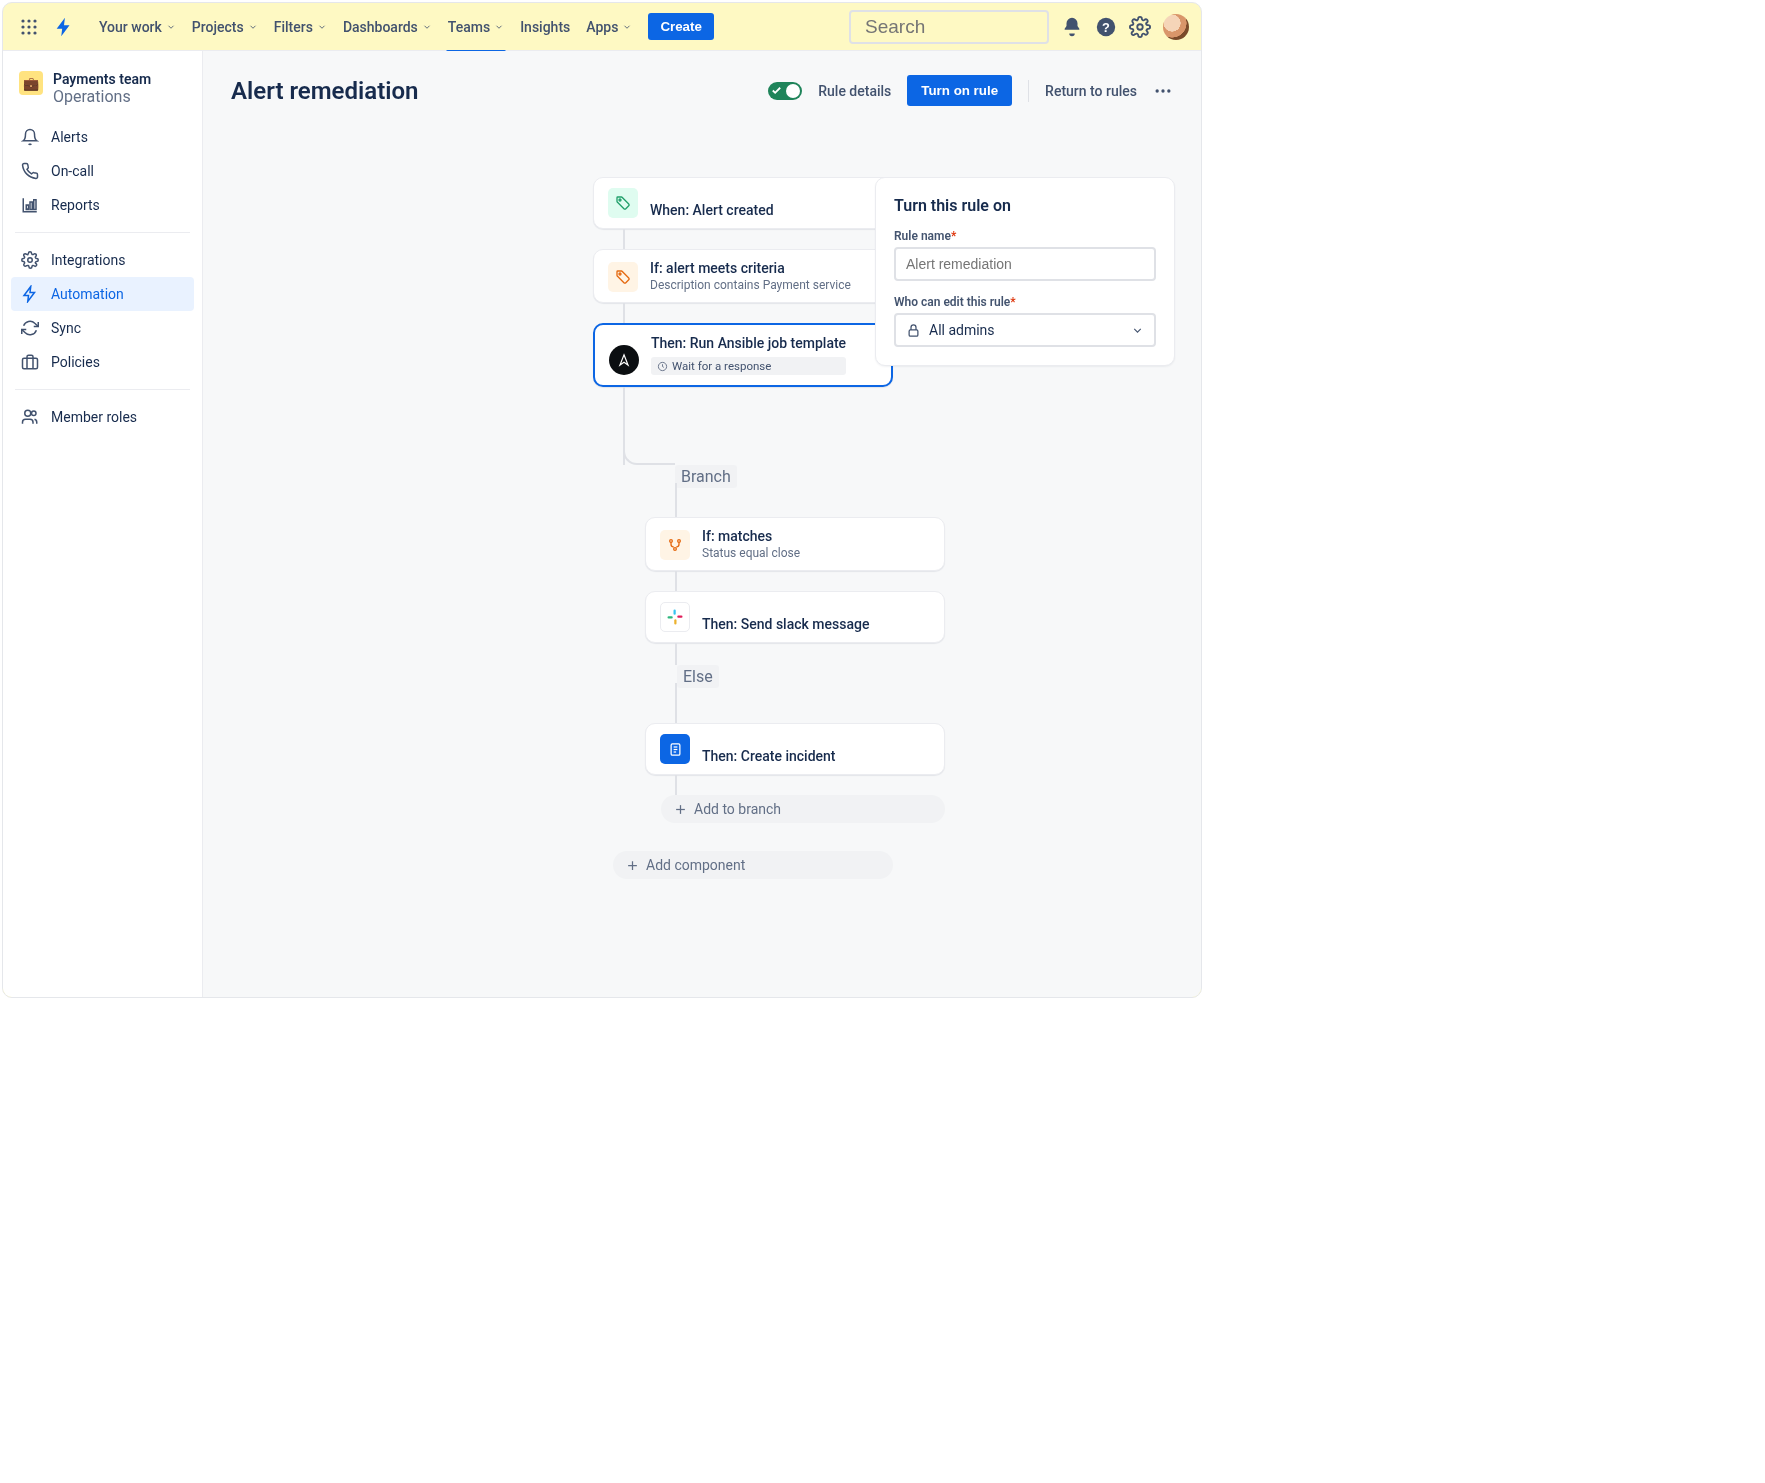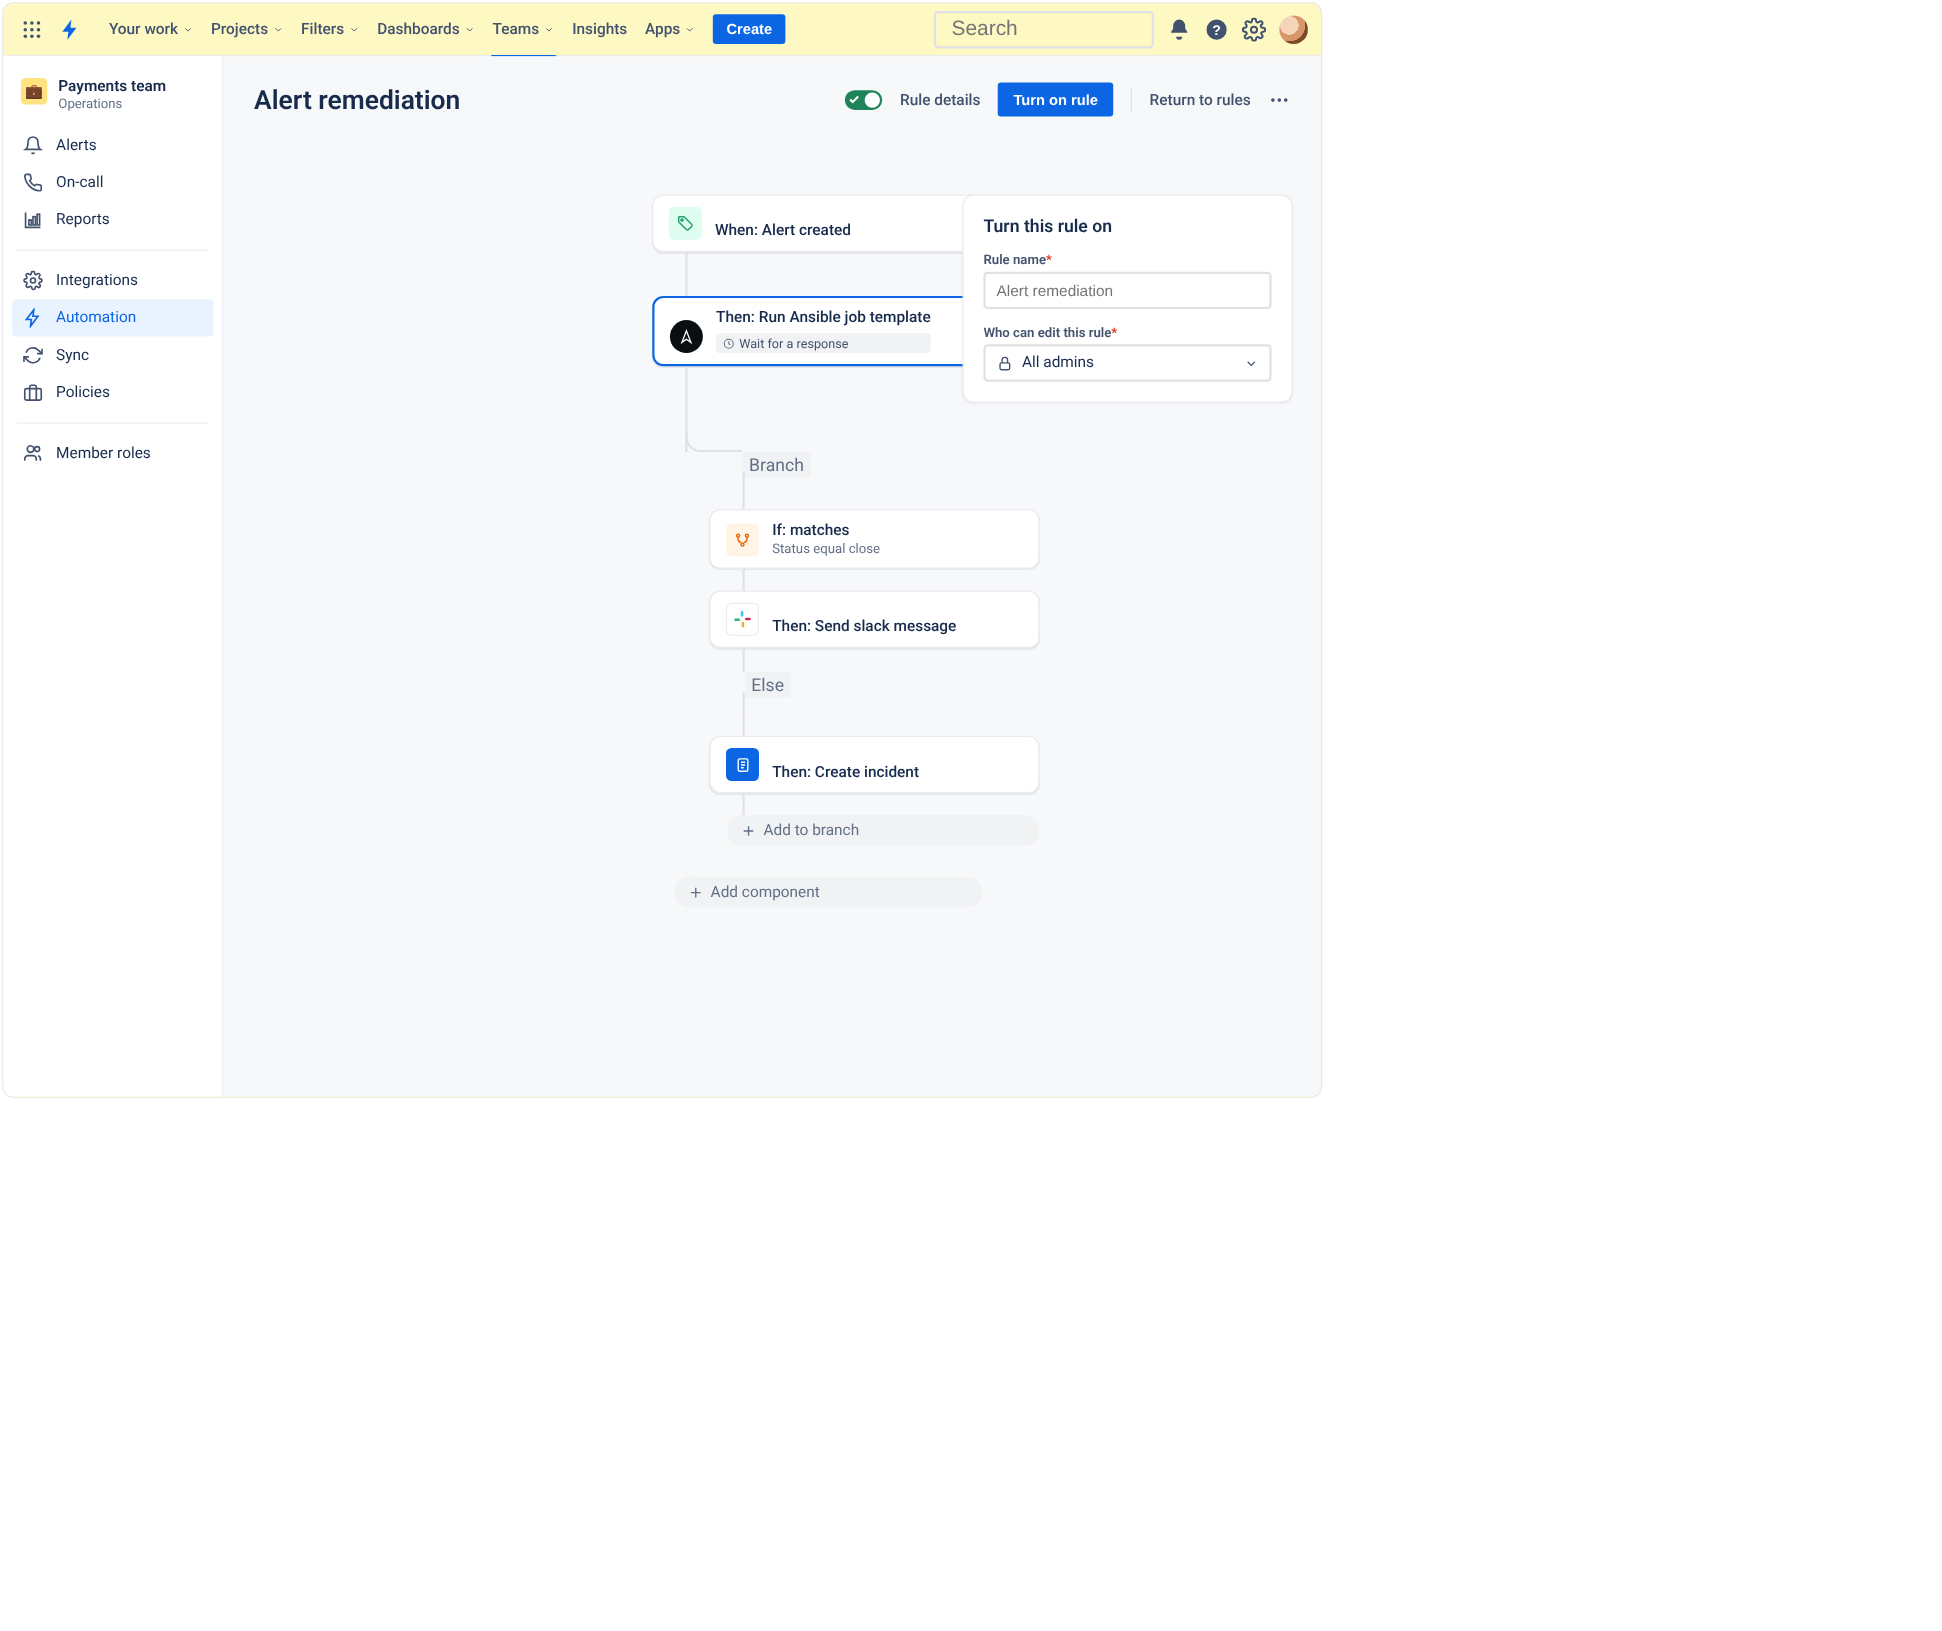--- a/index.html
+++ b/index.html
@@ -49,21 +49,21 @@
   .search input { border:none; outline:none; flex:1; font-size:19px; color:#172b4d; background:transparent; }
   .topicon { color:#42526e; cursor:pointer; }
   .avatar { width:26px; height:26px; border-radius:50%; background:#e2b89a; background-image:radial-gradient(circle at 35% 35%, #f5d5b8 0 35%, #d9966a 36% 60%, #7a4a2a 61% 100%); }
 
   
   .body { display:flex; height:946px; }
   .sidebar { width:200px; border-right:1px solid #ebecf0; padding:14px 8px 14px 8px; background:#fff; }
   .team-head { display:flex; gap:10px; padding:6px 8px 14px 8px; }
   .team-icon { width:24px; height:24px; border-radius:4px; background:#ffe380; display:flex; align-items:center; justify-content:center; font-size:13px; }
   .team-name { font-weight:600; font-size:14px; color:#172b4d; }
-  .team-sub { font-size:12px; color:#626f86; }
+  .team-sub { font-size:16px; color:#626f86; }
   .side-item {
     display:flex; align-items:center; gap:12px; padding:8px 10px; border-radius:4px; color:#172b4d; cursor:pointer;
   }
   .side-item svg { color:#42526e; }
   .side-item.active { background:#e9f2ff; color:#0c66e4; }
   .side-item.active svg { color:#0c66e4; }
   .side-sep { border:none; border-top:1px solid #ebecf0; margin:10px 4px; }
 
   
   .main { flex:1; background:#f7f8f9; position:relative; overflow:hidden; }
@@ -375,20 +375,32 @@
                 <svg width="16" height="16" viewBox="0 0 24 24" fill="none" stroke="currentColor" stroke-width="2">
                   <path d="M20.59 13.41 11 3.83A2 2 0 0 0 9.59 3H4a1 1 0 0 0-1 1v5.59A2 2 0 0 0 3.83 11l9.58 9.59a2 2 0 0 0 2.83 0l4.35-4.35a2 2 0 0 0 0-2.83z"></path>
                   <circle cx="7.5" cy="7.5" r="1.5"></circle>
                 </svg>
               </div>
               <div class="txt">
                 <div class="title">When: Alert created</div>
               </div>
             </div>
             <div class="gap20"></div>
+            <div class="card">
+              <div class="iconbox ib-orange">
+                <svg width="16" height="16" viewBox="0 0 24 24" fill="none" stroke="currentColor" stroke-width="2">
+                  <path d="M20.59 13.41 11 3.83A2 2 0 0 0 9.59 3H4a1 1 0 0 0-1 1v5.59A2 2 0 0 0 3.83 11l9.58 9.59a2 2 0 0 0 2.83 0l4.35-4.35a2 2 0 0 0 0-2.83z"></path>
+                  <circle cx="7.5" cy="7.5" r="1.5"></circle>
+                </svg>
+              </div>
+              <div class="txt">
+                <div class="title">If: alert meets criteria</div>
+                <div class="sub">Description contains Payment service</div>
+              </div>
+            </div>
             <div class="gap20"></div>
             <div class="card selected">
               <div class="iconbox ib-ansible">
                 <svg width="14" height="14" viewBox="0 0 24 24" fill="#fff">
                   <path d="M12 3l7 18-7-5-7 5z" fill="none" stroke="#fff" stroke-width="2"></path>
                 </svg>
               </div>
               <div class="txt">
                 <div class="title">Then: Run Ansible job template</div>
                 <div class="chip"><svg width="11" height="11" viewBox="0 0 24 24" fill="none" stroke="#626f86" stroke-width="2">

